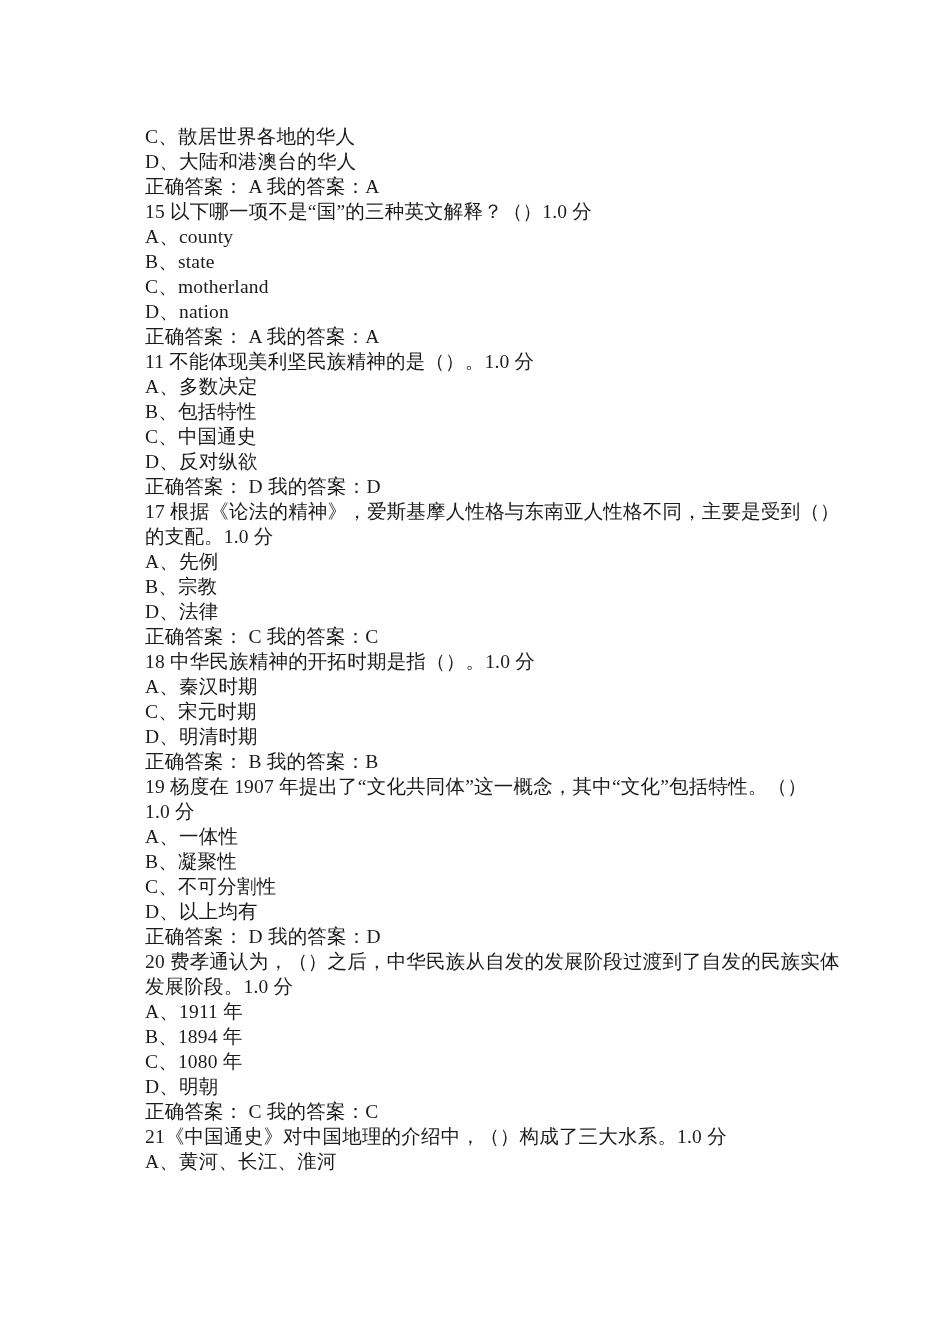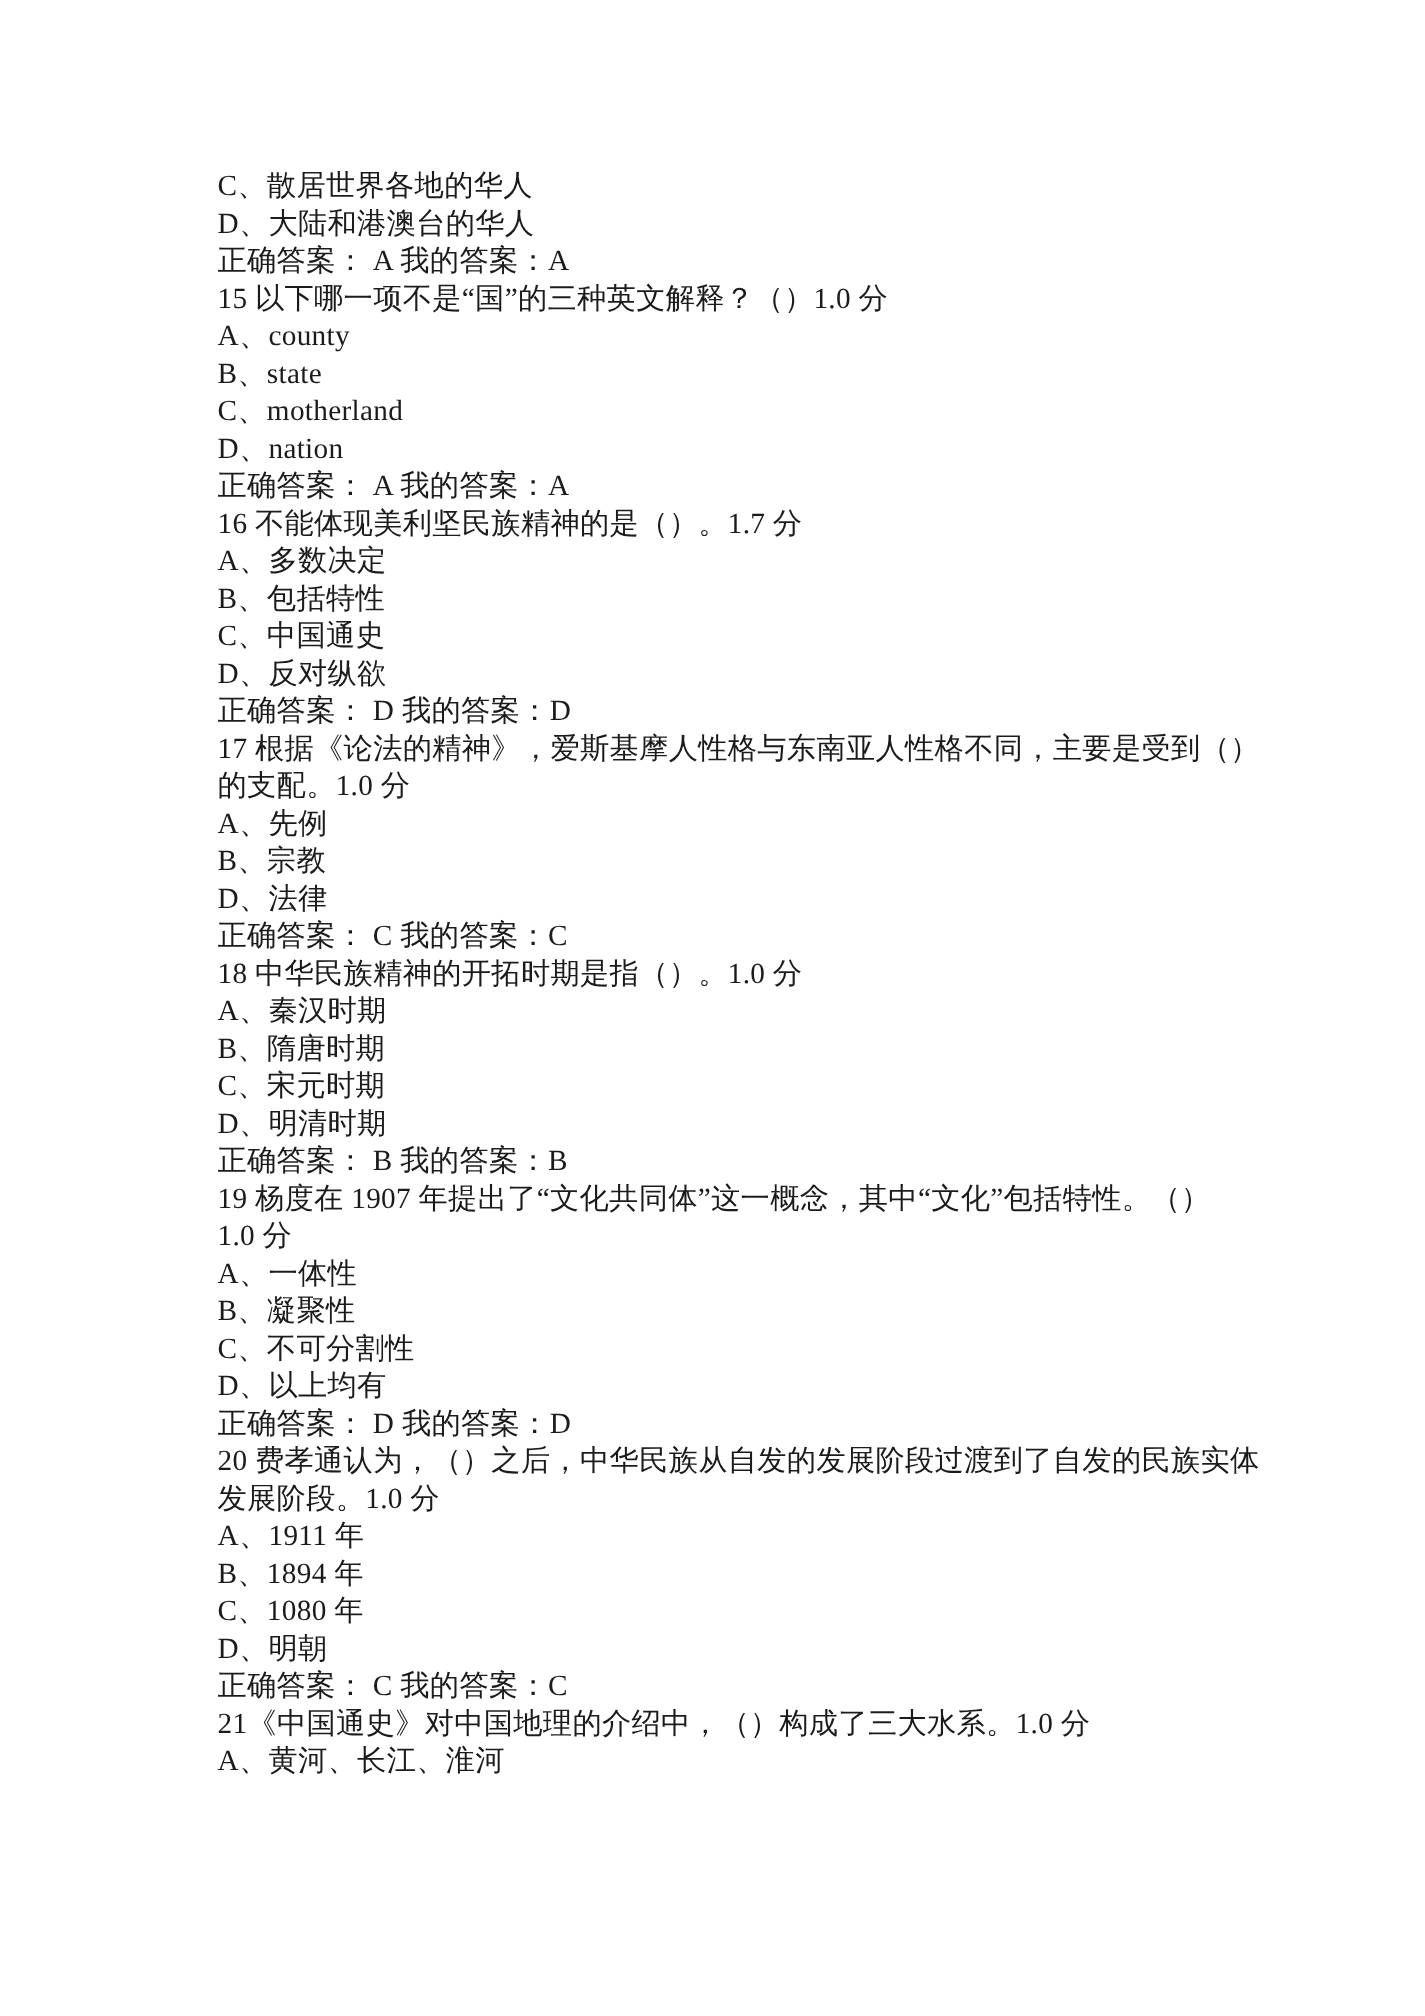--- a/index.html
+++ b/index.html
@@ -10,21 +10,21 @@
   .page {
     position: relative;
     width: 950px;
     height: 1344px;
     background: #ffffff;
     overflow: hidden;
   }
   .doc-text {
     position: absolute;
     left: 145px;
-    top: 112px;
+    top: 124px;
     width: 700px;
     font-family: "Liberation Serif", "DejaVu Serif", serif;
     font-size: 19.5px;
     line-height: 25px;
     color: #1b1b1b;
     letter-spacing: 0.2px;
   }
   .question-block {
     margin: 0;
     padding: 0;
@@ -46,39 +46,38 @@
       </div>
       <div class="question-block">
         <div class="doc-line">15 以下哪一项不是“国”的三种英文解释？（）1.0 分</div>
         <div class="doc-line">A、county</div>
         <div class="doc-line">B、state</div>
         <div class="doc-line">C、motherland</div>
         <div class="doc-line">D、nation</div>
         <div class="doc-line">正确答案： A 我的答案：A</div>
       </div>
       <div class="question-block">
-        <div class="doc-line">16 不能体现美利坚民族精神的是（）。1.7 分</div>
+        <div class="doc-line">11 不能体现美利坚民族精神的是（）。1.0 分</div>
         <div class="doc-line">A、多数决定</div>
         <div class="doc-line">B、包括特性</div>
         <div class="doc-line">C、中国通史</div>
         <div class="doc-line">D、反对纵欲</div>
         <div class="doc-line">正确答案： D 我的答案：D</div>
       </div>
       <div class="question-block">
         <div class="doc-line">17 根据《论法的精神》，爱斯基摩人性格与东南亚人性格不同，主要是受到（）</div>
         <div class="doc-line">的支配。1.0 分</div>
         <div class="doc-line">A、先例</div>
         <div class="doc-line">B、宗教</div>
         <div class="doc-line">D、法律</div>
         <div class="doc-line">正确答案： C 我的答案：C</div>
       </div>
       <div class="question-block">
         <div class="doc-line">18 中华民族精神的开拓时期是指（）。1.0 分</div>
         <div class="doc-line">A、秦汉时期</div>
-        <div class="doc-line">B、隋唐时期</div>
         <div class="doc-line">C、宋元时期</div>
         <div class="doc-line">D、明清时期</div>
         <div class="doc-line">正确答案： B 我的答案：B</div>
       </div>
       <div class="question-block">
         <div class="doc-line">19 杨度在 1907 年提出了“文化共同体”这一概念，其中“文化”包括特性。（）</div>
         <div class="doc-line">1.0 分</div>
         <div class="doc-line">A、一体性</div>
         <div class="doc-line">B、凝聚性</div>
         <div class="doc-line">C、不可分割性</div>

